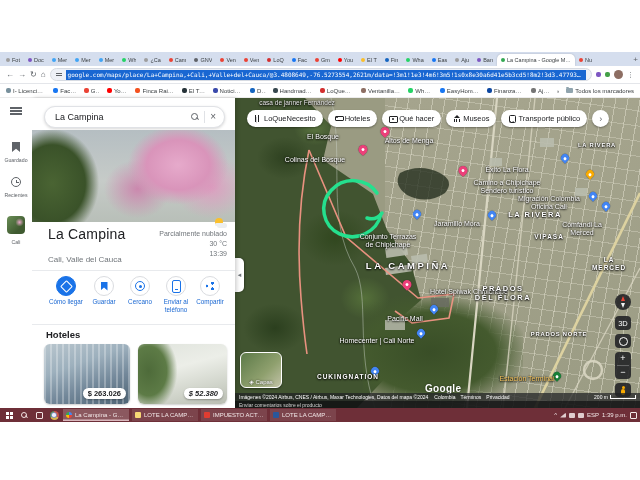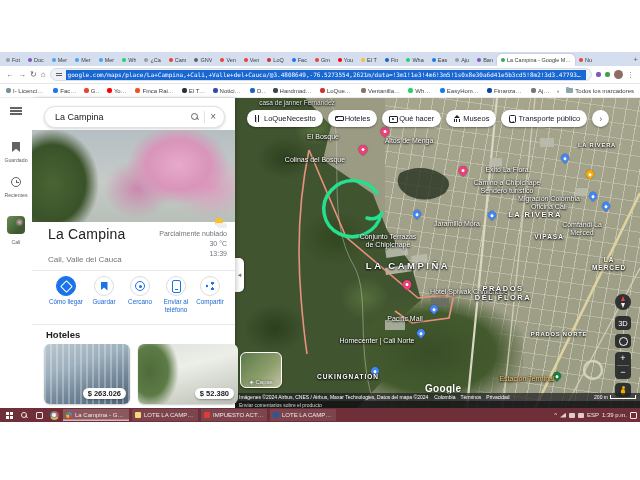--- a/index.html
+++ b/index.html
@@ -106,24 +106,24 @@
       background:radial-gradient(1.6px 1.6px at 80% 15%,#1a73e8 90%,transparent),
                  radial-gradient(1.6px 1.6px at 80% 85%,#1a73e8 90%,transparent),
                  radial-gradient(1.6px 1.6px at 12% 50%,#1a73e8 90%,transparent);}
 
   .hheading{position:absolute;left:14px;top:231px;font-size:9.5px;color:#202124;font-weight:bold;}
   .hcard{position:absolute;top:246px;height:60px;border-radius:6px;overflow:hidden;background:#ccc;box-shadow:0 1px 2px rgba(0,0,0,.2);}
   .hcard.card1{left:12px;width:86px;
     background:
       repeating-linear-gradient(90deg,rgba(255,255,255,.28) 0 2px,rgba(0,0,0,0) 2px 6px),
       linear-gradient(160deg,#b9c6ce 0%,#9db0bd 35%,#73889a 65%,#4d6374 100%);}
-  .hcard.card2{left:106px;width:100px;
+  .hcard.card2{left:106px;width:89px;
     background:
       radial-gradient(40px 55px at 12% 45%,#4e6b3a 0%,#5d7b46 45%,rgba(93,123,70,0) 72%),
-      linear-gradient(165deg,#dfe3dc 0%,#eceee8 40%,#cfd3c9 75%,#b9bdb2 100%);}
+      linear-gradient(165deg,#dfe3dc 0%,#eceee8 40%,#cfd3c9 75%,#b9bdb2 100%); font-style: italic;}
   .pricepill{position:absolute;right:4px;bottom:5px;background:#fff;border-radius:8px;padding:1px 5px;
              font-size:7.5px;font-weight:bold;color:#202124;box-shadow:0 1px 2px rgba(0,0,0,.3);}
 
   
   .map{position:absolute;left:235px;top:98px;width:405px;height:310px;overflow:hidden;background:#9a9b82;}
   .urban{position:absolute;left:150px;top:0;right:0;bottom:0;
     background:
       repeating-linear-gradient(100deg,rgba(0,0,0,0) 0 11px,rgba(222,220,202,.55) 11px 12px),
       repeating-linear-gradient(8deg,rgba(0,0,0,0) 0 14px,rgba(214,212,194,.45) 14px 15px),
       linear-gradient(#a5a48d,#9b9c84);}

